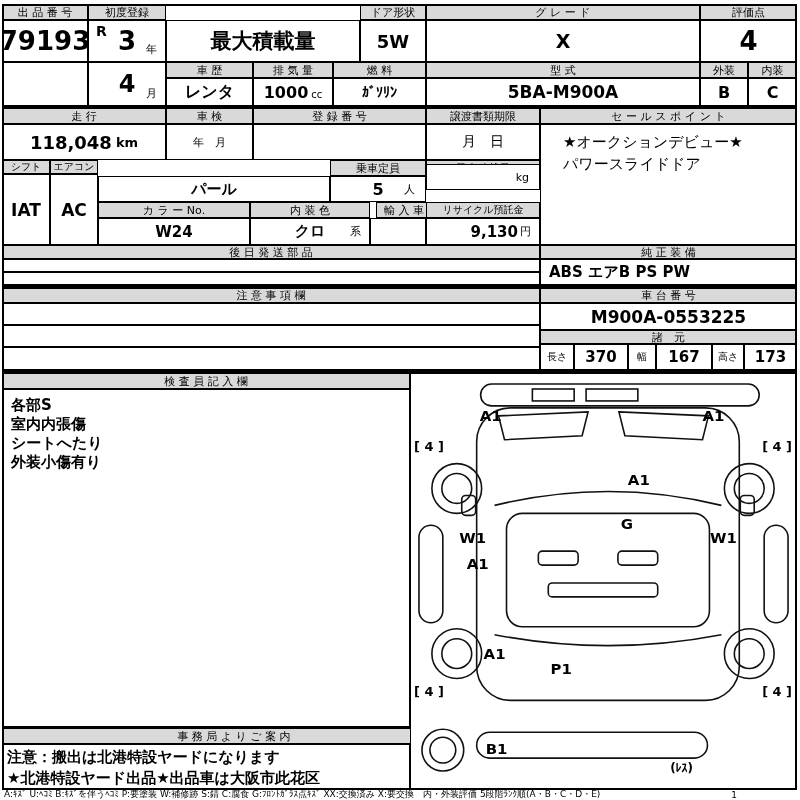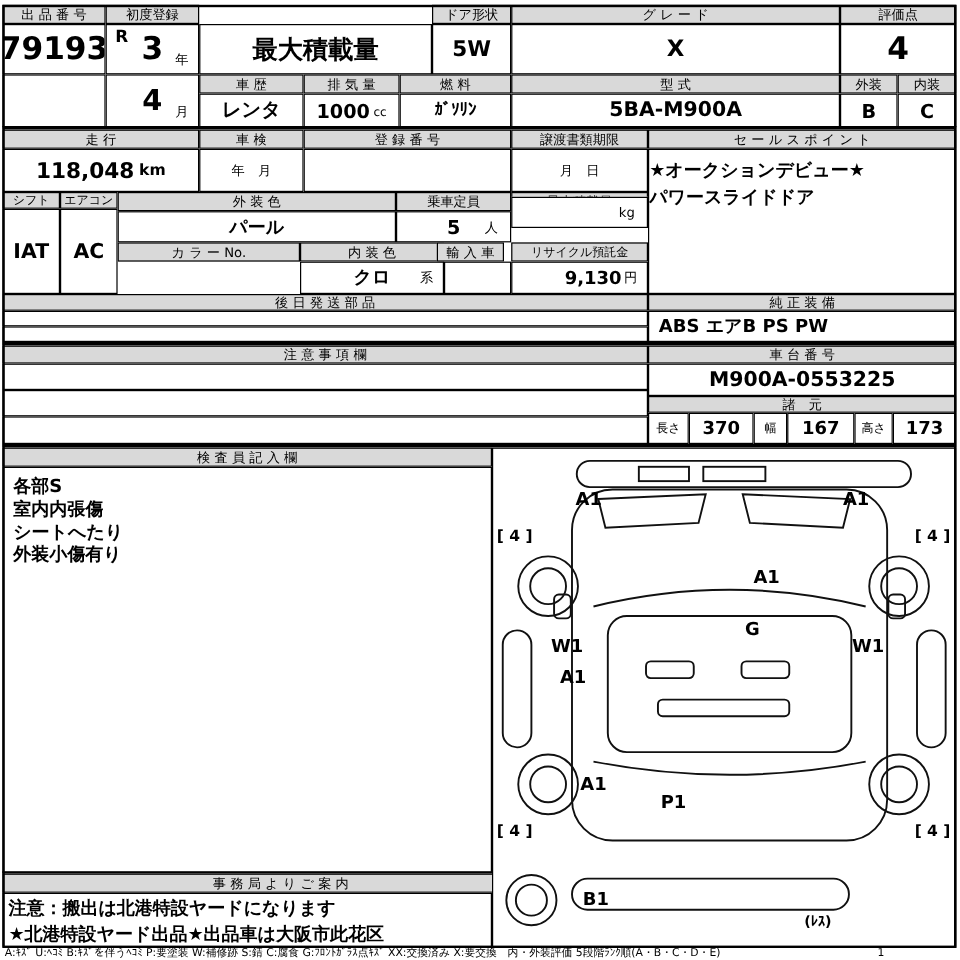--- a/index.html
+++ b/index.html
@@ -81,54 +81,54 @@
     <span style="font-size:13px;margin-left:4px">km</span>
   </div>
 
   <div class="cell hdr" style="left:166px;top:108px;width:87px;height:16px">車 検</div>
   <div class="cell" style="left:166px;top:124px;width:87px;height:36px;font-size:11px">年　月</div>
 
   <div class="cell hdr" style="left:253px;top:108px;width:173px;height:16px">登 録 番 号</div>
   <div class="cell" style="left:253px;top:124px;width:173px;height:36px"></div>
 
   <div class="cell hdr" style="left:426px;top:108px;width:114px;height:16px">譲渡書類期限</div>
-  <div class="cell" style="left:426px;top:124px;width:114px;height:36px;font-size:11px">月　日</div>
+  <div class="cell" style="left:426px;top:124px;width:114px;height:36px;font-size:14px">月　日</div>
 
   <div class="cell hdr" style="left:540px;top:108px;width:257px;height:16px">セ ー ル ス ポ イ ン ト</div>
-  <div class="cell block" style="left:540px;top:124px;width:257px;height:121px;font-weight:bold;font-size:15px;padding:6px 0;line-height:22px">
+  <div class="cell block" style="left:540px;top:124px;width:257px;height:121px;font-weight:normal;font-size:15px;padding:6px 22px;line-height:22px">
     <div>★オークションデビュー★</div>
     <div>パワースライドドア</div>
   </div>
 
   <div class="cell hdr" style="left:2px;top:160px;width:48px;height:14px;font-size:10px">シフト</div>
   <div class="cell val" style="left:2px;top:174px;width:48px;height:71px;font-size:17px">IAT</div>
   <div class="cell hdr" style="left:50px;top:160px;width:48px;height:14px;font-size:10px">エアコン</div>
   <div class="cell val" style="left:50px;top:174px;width:48px;height:71px;font-size:17px">AC</div>
 
-  <div class="cell hdr" style="left:98px;top:160px;width:232px;height:16px">外 装 色</div>
   <div class="cell val" style="left:98px;top:176px;width:232px;height:26px;font-size:15px">パール</div>
 
   <div class="cell hdr" style="left:330px;top:160px;width:96px;height:16px">乗車定員</div>
   <div class="cell val" style="left:330px;top:176px;width:96px;height:26px;font-size:16px">
     <span>5</span>
     <span class="abs unit" style="right:10px;font-size:11px">人</span>
   </div>
 
   <div class="cell hdr" style="left:426px;top:160px;width:114px;height:16px">最大積載量</div>
   <div class="cell" style="left:426px;top:164px;width:114px;height:26px;justify-content:flex-end;padding-right:10px;font-size:11px">kg</div>
 
   <div class="cell hdr" style="left:98px;top:202px;width:152px;height:16px">カ ラ ー No.</div>
+  <div class="cell val" style="left:98px;top:218px;width:152px;height:27px;font-size:15px">W24</div>
 
   <div class="cell hdr" style="left:250px;top:202px;width:120px;height:16px">内 装 色</div>
   <div class="cell val" style="left:250px;top:218px;width:120px;height:27px;font-size:15px">
     <span>クロ</span>
     <span class="abs unit" style="right:8px;font-size:11px">系</span>
   </div>
 
-  <div class="cell hdr" style="left:364px;top:202px;width:56px;height:16px">輸 入 車</div>
+  <div class="cell hdr" style="left:376px;top:202px;width:56px;height:16px">輸 入 車</div>
   <div class="cell" style="left:370px;top:218px;width:56px;height:27px"></div>
 
   <div class="cell hdr" style="left:426px;top:202px;width:114px;height:16px;font-size:10px">リサイクル預託金</div>
   <div class="cell val" style="left:426px;top:218px;width:114px;height:27px;font-size:15px;justify-content:flex-end;padding-right:8px">
     <span>9,130</span>
     <span class="unit" style="font-size:11px;margin-left:2px">円</span>
   </div>
 
   <div class="cell hdr" style="left:2px;top:245px;width:538px;height:14px">後 日 発 送 部 品</div>
   <div class="cell" style="left:2px;top:259px;width:538px;height:13px"></div>

